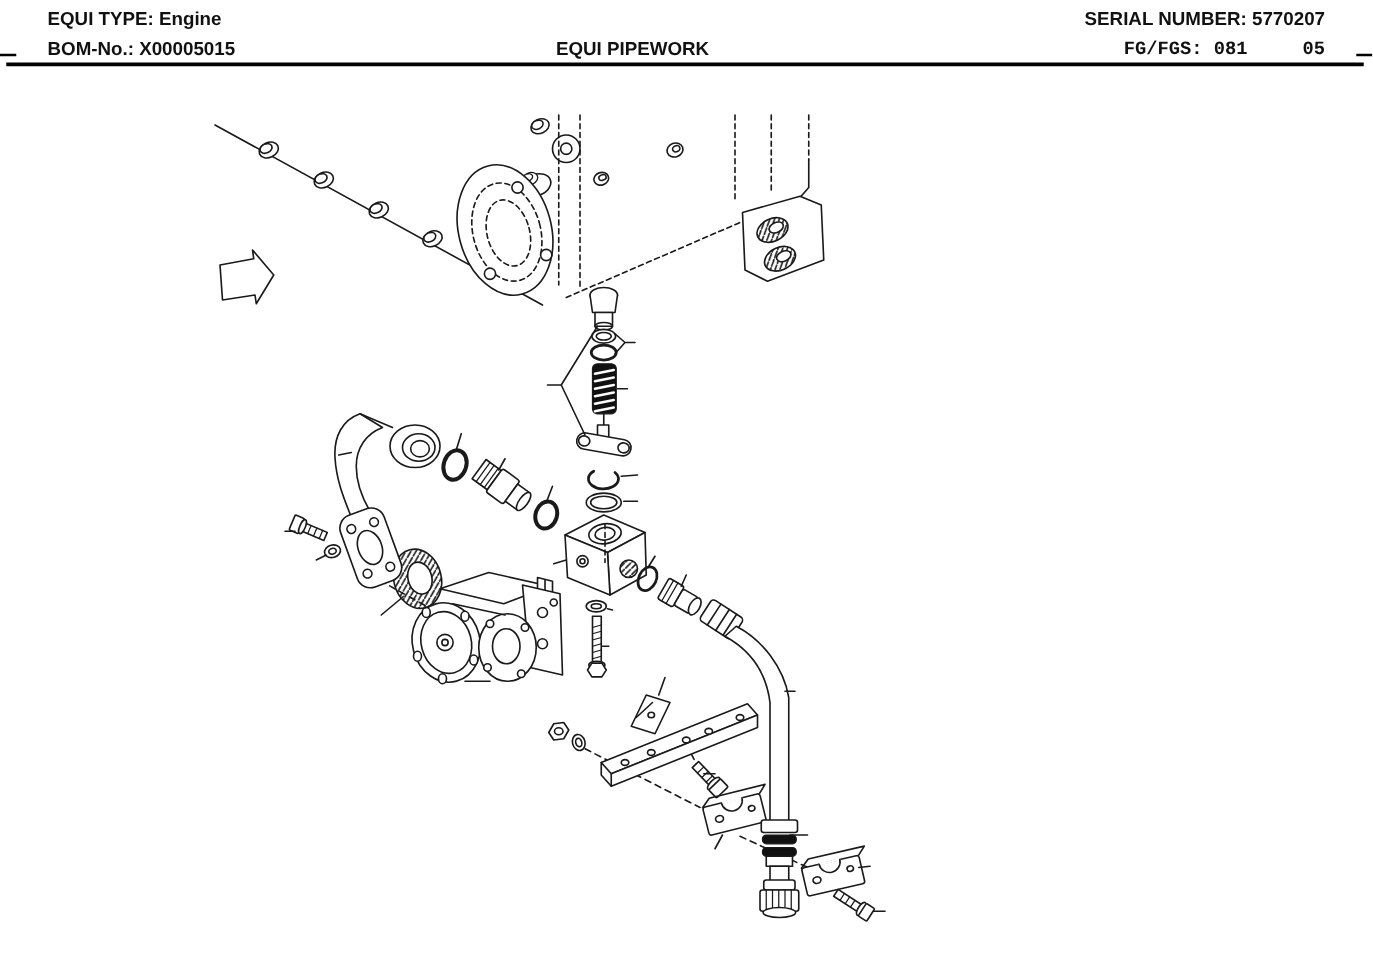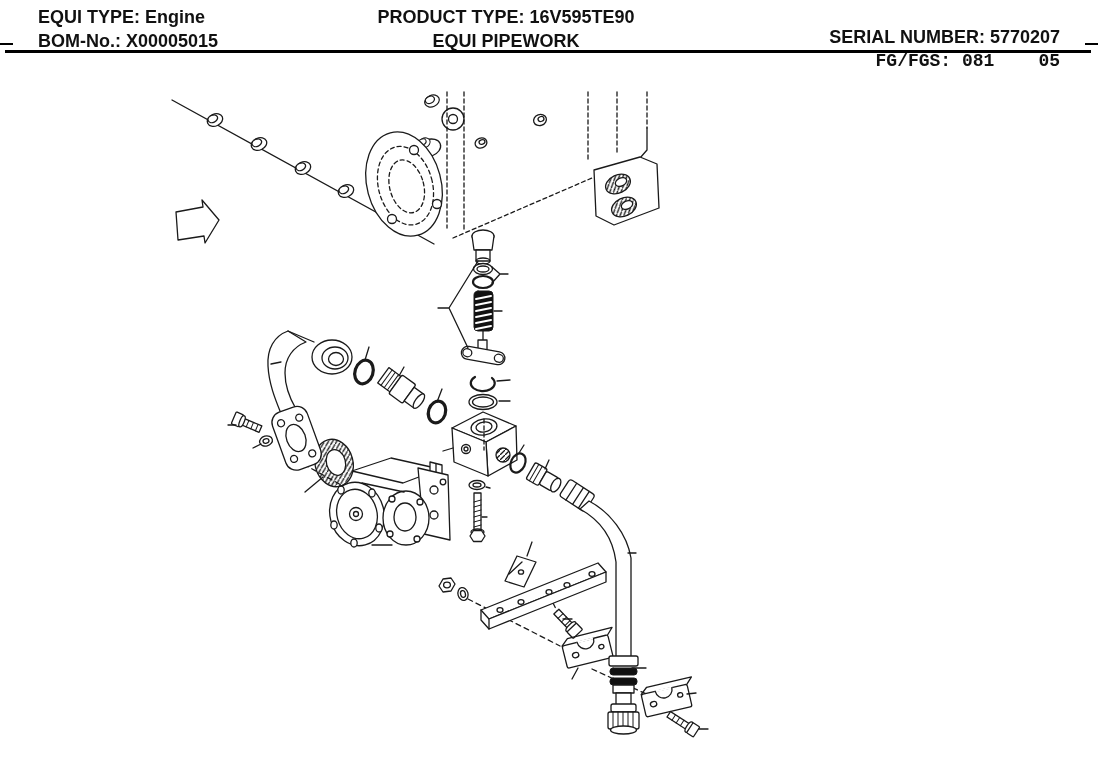--- a/index.html
+++ b/index.html
@@ -1,24 +1,24 @@
 <!DOCTYPE html>
 <html><head>
 <meta charset="utf-8">
 <style>
   html,body{margin:0;padding:0;background:#fff;}
   .page{position:relative;width:1098px;height:772px;background:#fff;overflow:hidden;
         font-family:"Liberation Sans", sans-serif;color:#111;}
   
-  .hdr{position:absolute;font-size:18px;font-weight:bold;white-space:nowrap;letter-spacing:0;}
+  .hdr{position:absolute;font-size:15px;font-weight:bold;white-space:nowrap;letter-spacing:0;}
   .hdr-rule{position:absolute;left:5px;top:50px;width:1086px;height:3px;background:#000;}
   .hdr-tick{position:absolute;top:43px;width:13px;height:2px;background:#000;}
   .hdr-tick.left{left:0;} .hdr-tick.right{right:0;}
   .hdr-center{left:370px;width:272px;text-align:center;}
-  .hdr-right{right:38px;text-align:left;margin-top:20px;}
+  .hdr-right{right:38px;text-align:left;}
   .fg-gap{display:inline-block;width:44px;}
   
   svg.draw{position:absolute;left:0;top:0;}
   svg.draw *{stroke:#1a1a1a;stroke-width:1.3;fill:none;stroke-linejoin:round;stroke-linecap:round;}
   svg.draw .fw{fill:#fff;}
   svg.draw .fb{fill:#111;stroke-width:1;}
   svg.draw .hp{fill:url(#hp);}
   svg.draw .d1{stroke-dasharray:5,4;}
   svg.draw .d2{stroke-dasharray:4,3;}
   svg.draw .w2{stroke-width:2.2;}
@@ -31,24 +31,20 @@
   .fig-text{font-family:"Liberation Sans",sans-serif;font-size:15px;fill:#111;}
 </style>
 </head>
 <body>
 
 <div class="page">
 
   <div class="hdr" style="left:38px;top:7px;">
     <span>EQUI TYPE:</span>
     <span>Engine</span>
-  </div>
-  <div class="hdr hdr-center" style="top:7px;">
-    <span>PRODUCT TYPE:</span>
-    <span>16V595TE90</span>
   </div>
   <div class="hdr hdr-right" style="top:7px;">
     <span>SERIAL NUMBER:</span>
     <span>5770207</span>
   </div>
 
   <div class="hdr" style="left:38px;top:31px;">
     <span>BOM-No.:</span>
     <span>X00005015</span>
   </div>

